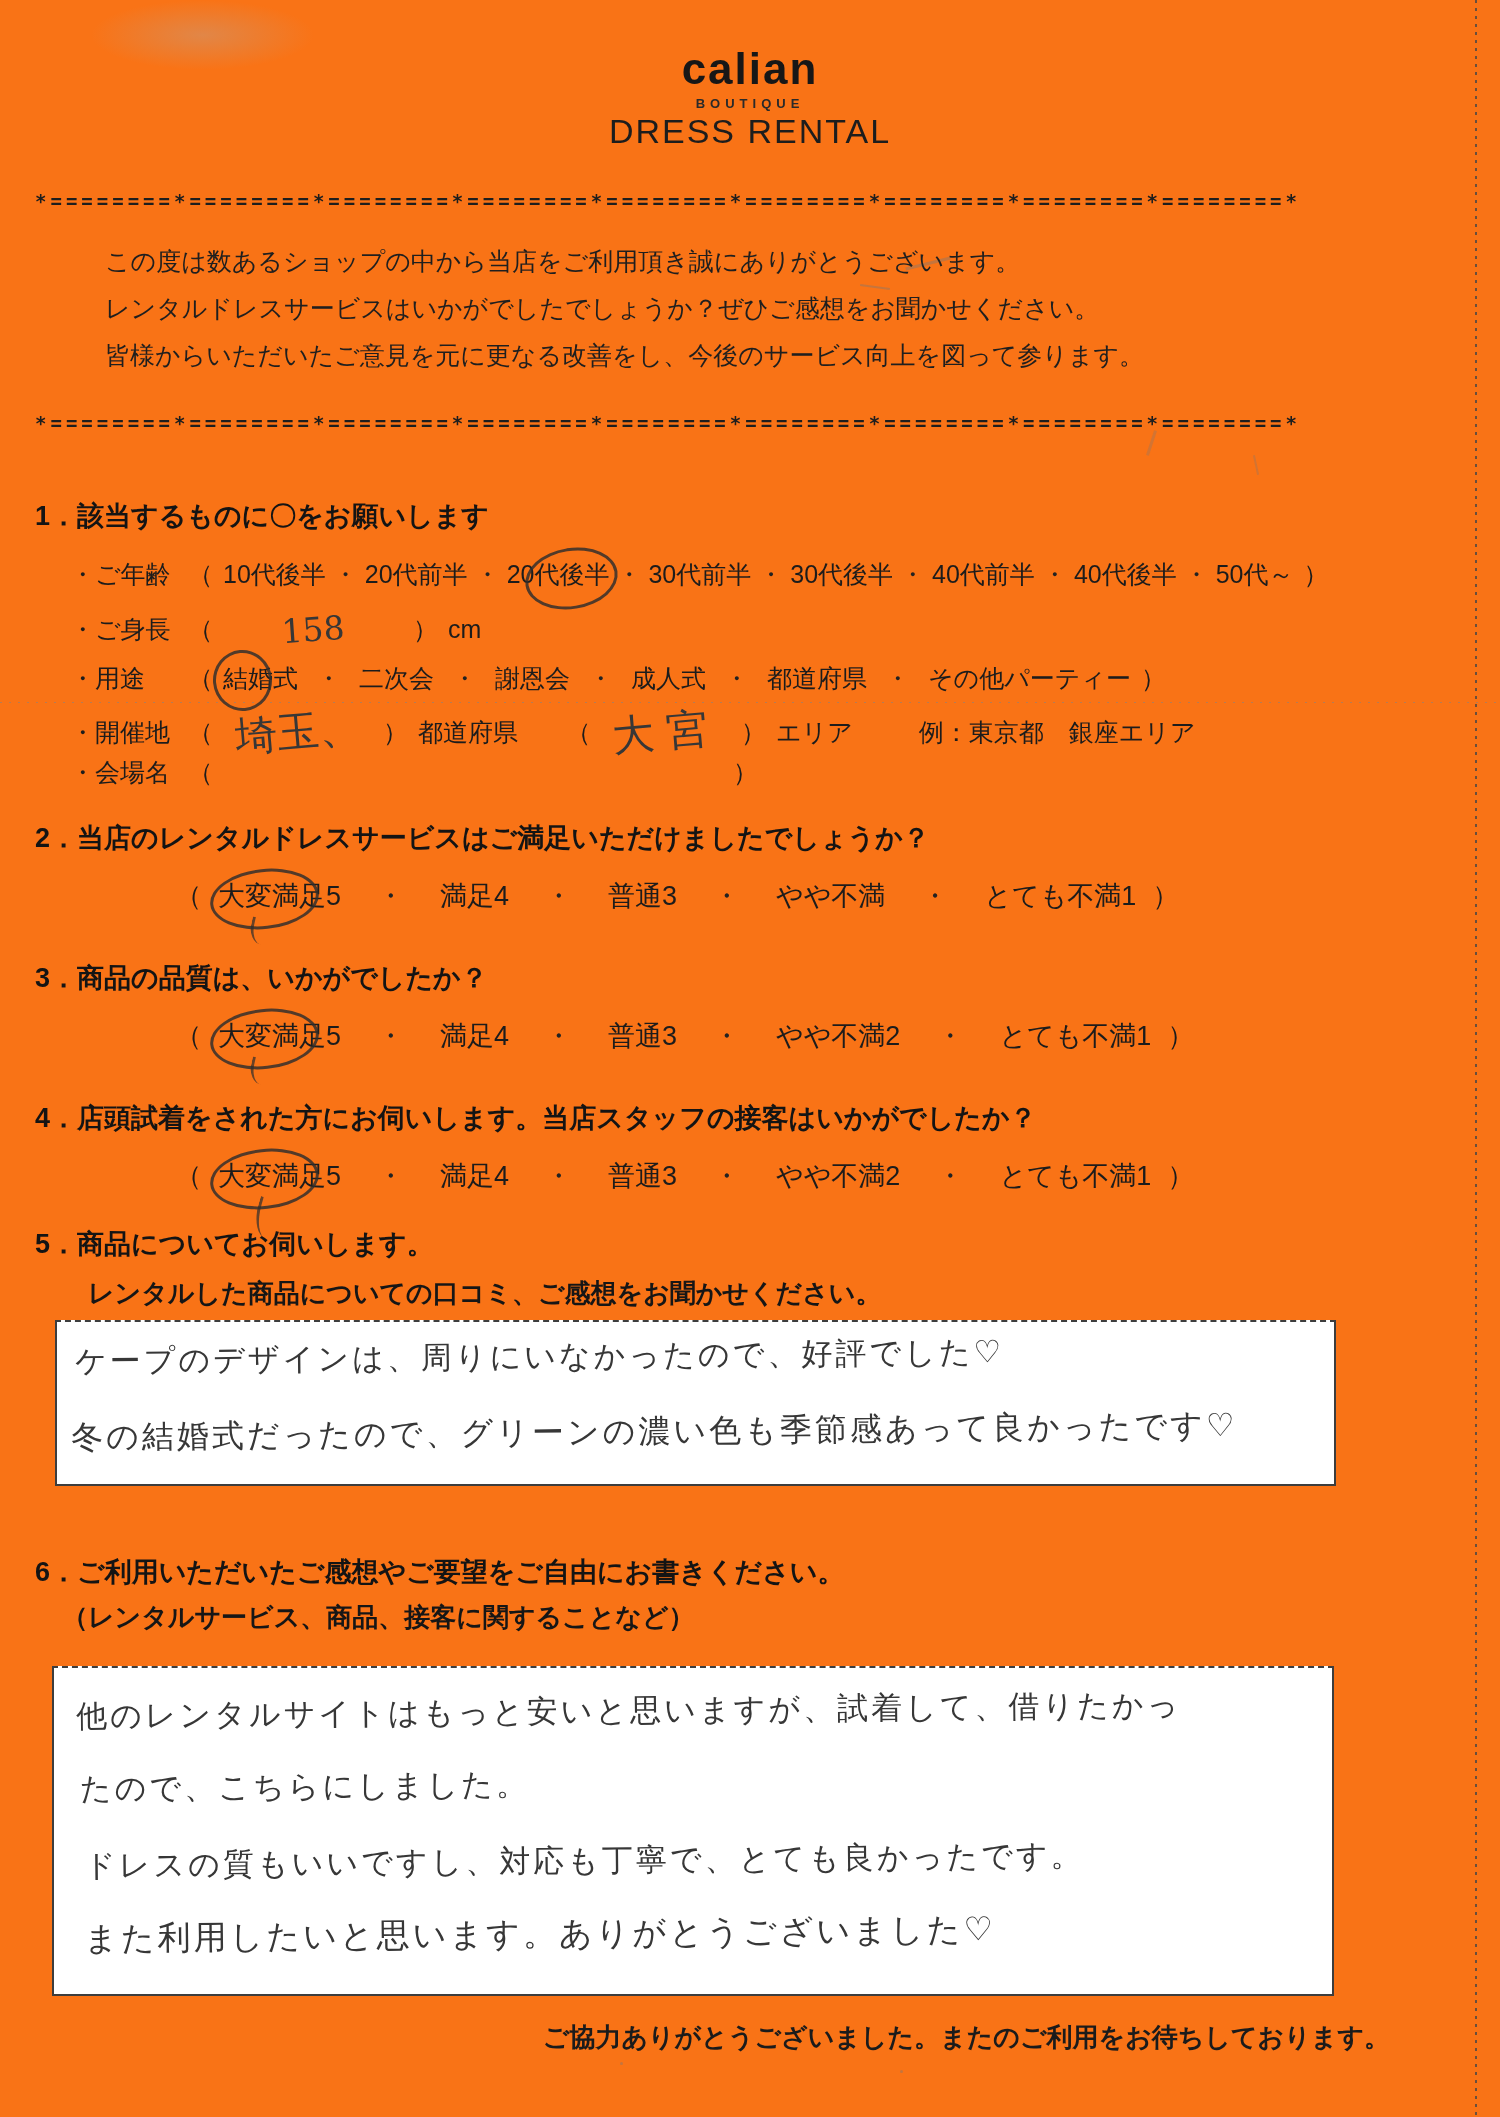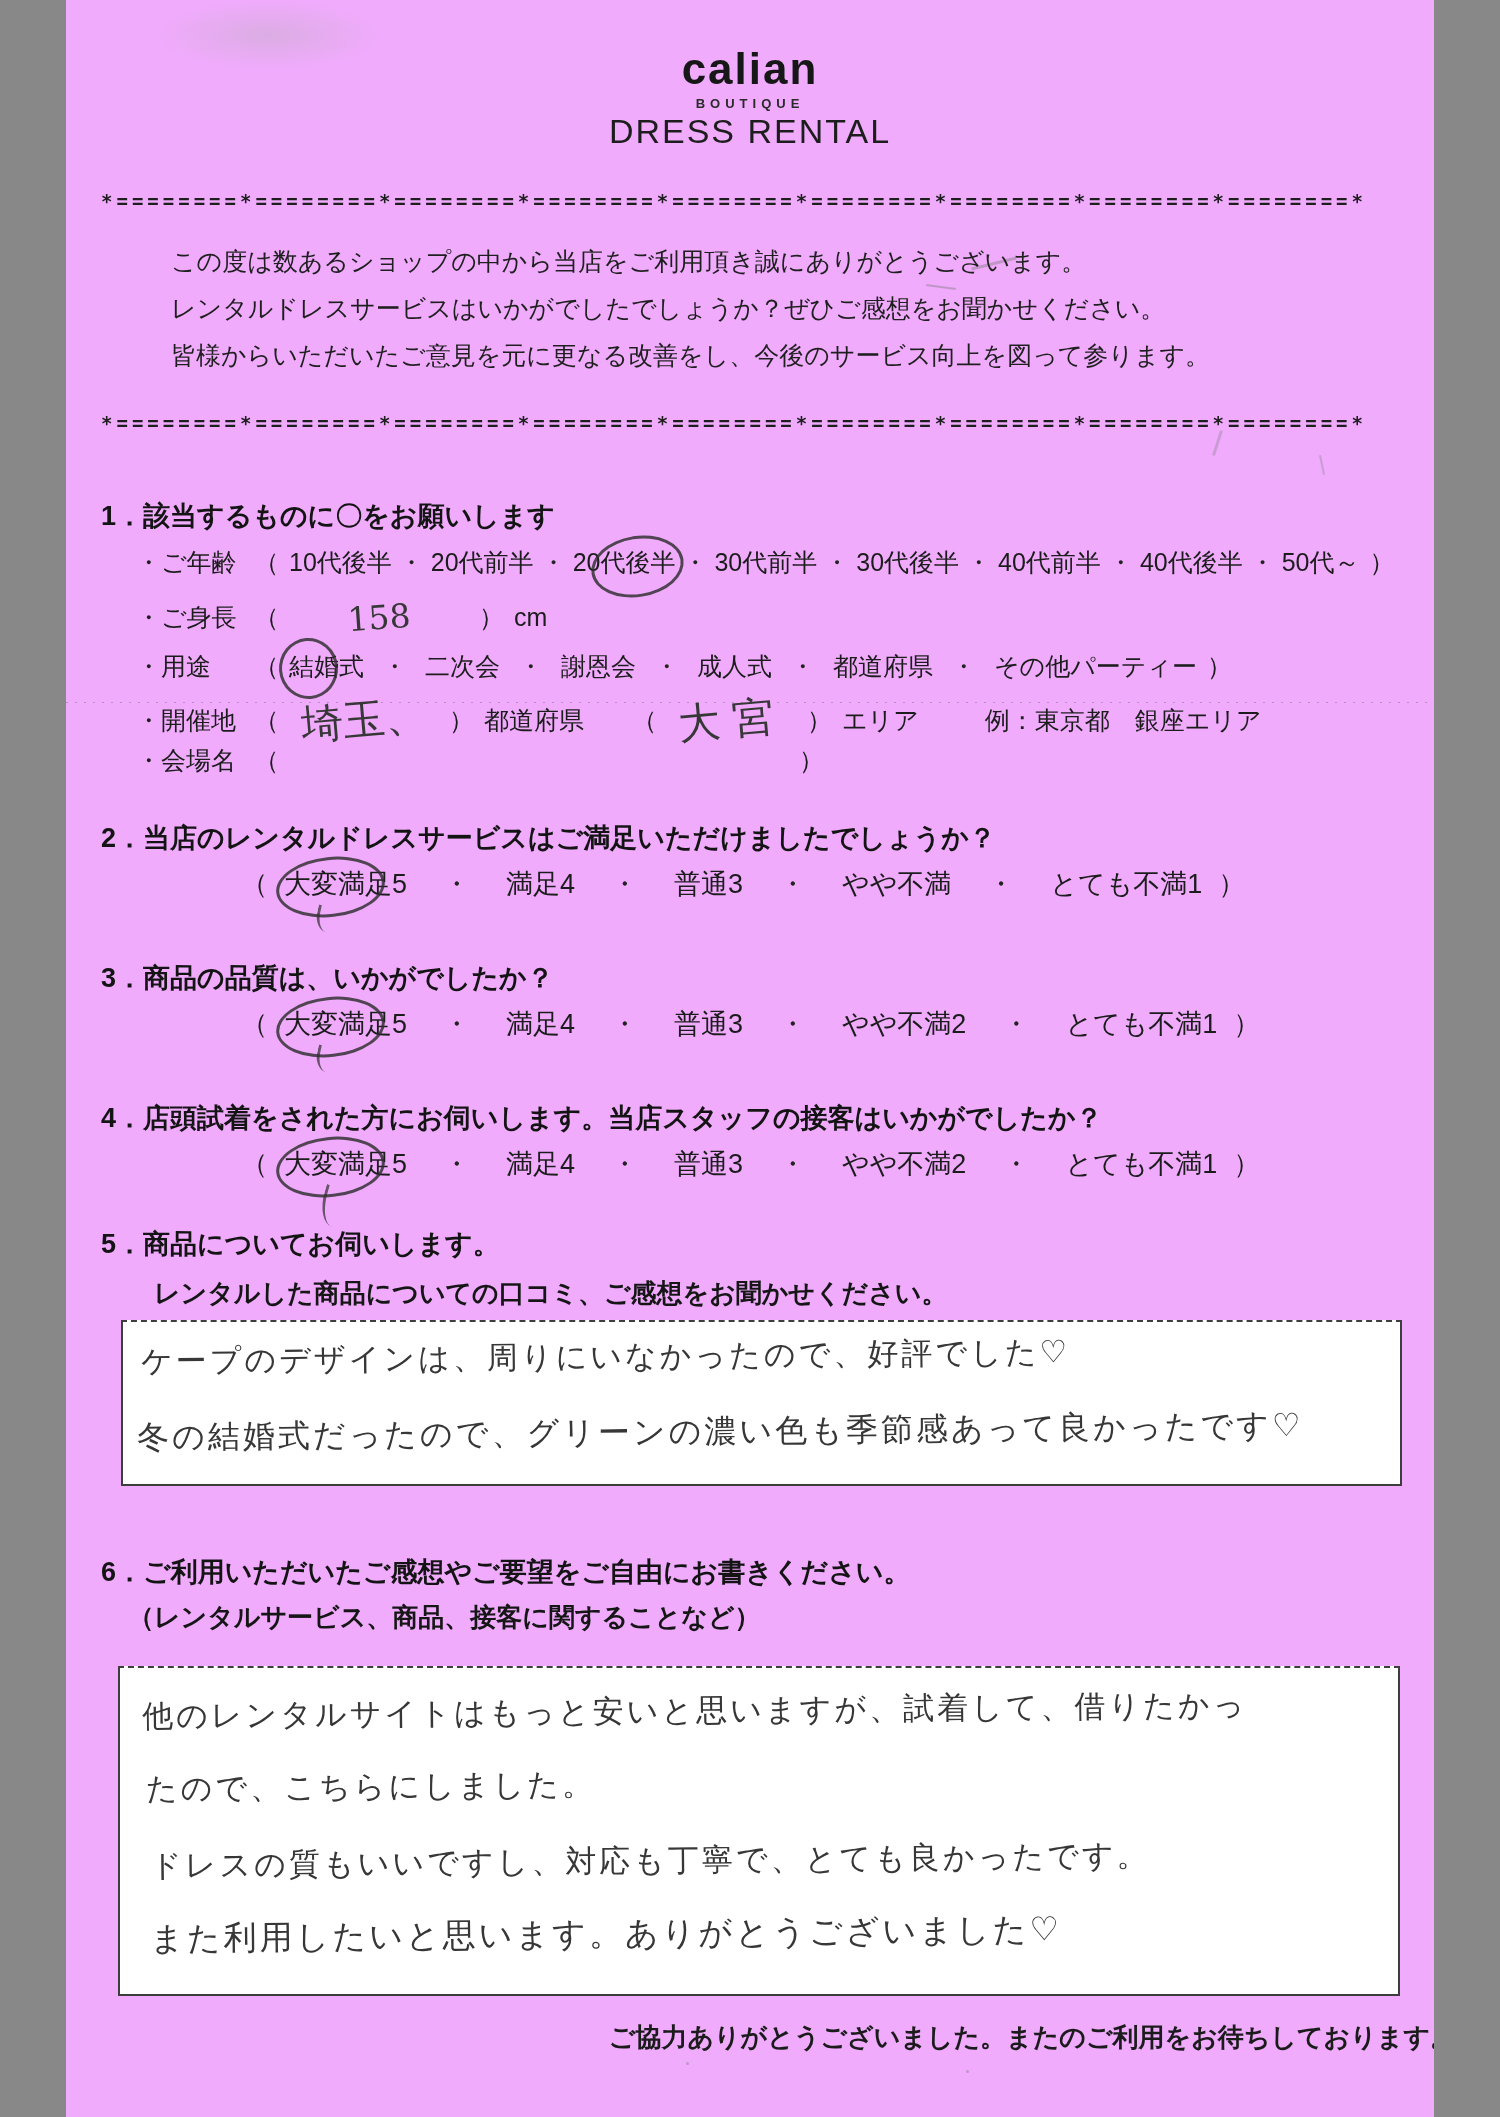--- a/index.html
+++ b/index.html
@@ -1,20 +1,20 @@
 <!DOCTYPE html>
 <html><head>
 <meta charset="utf-8">
 <style>
   html,body{margin:0;padding:0;background:#888;}
   .page{
     position:relative;
-    width:1368px;height:2117px;
+    width:1500px;height:2117px;
     margin:0 auto;
-    background:#f0abfc;
+    background:#f97316;
     font-family:"Liberation Sans","DejaVu Sans",sans-serif;
     color:#1c1c1c;
     overflow:hidden;
   }
   
   .brand-name{position:absolute;top:44px;left:0;width:100%;text-align:center;
     font-size:44px;font-weight:800;letter-spacing:2px;color:#171717;}
   .brand-sub{position:absolute;top:96px;left:0;width:100%;text-align:center;
     font-size:13px;font-weight:600;letter-spacing:5px;color:#2a2a2a;}
   .brand-title{position:absolute;top:112px;left:0;width:100%;text-align:center;
@@ -25,21 +25,21 @@
     letter-spacing:4px;color:#1e1e1e;}
   .d1{top:190px;}
   .d2{top:412px;}
   
   .intro{position:absolute;top:238px;left:105px;font-size:25px;font-weight:400;line-height:47px;color:#1f1f1f;}
   .intro p{margin:0;}
   
   .qh{position:absolute;left:35px;font-size:27px;font-weight:700;color:#141414;white-space:nowrap;}
   .qsub{position:absolute;font-size:26px;font-weight:700;color:#161616;white-space:nowrap;}
   
-  .row{position:absolute;left:70px;display:flex;align-items:center;font-size:25px;font-weight:500;white-space:nowrap;}
+  .row{position:absolute;left:70px;display:flex;align-items:center;font-size:25px;font-weight:500;white-space:nowrap;margin-top:12px;}
   .lbl{display:inline-block;min-width:108px;}
   .paren{margin:0 10px;}
   .age-row .sep{margin:0 7px;color:#222;}
   .pur-row .sep{margin:0 18px;color:#222;}
   .sat-row{left:165px;font-size:27px;}
   .sat-row .sep{margin:0 30px;color:#222;}
   .sat-row .opt{margin:0 6px;}
   .spacer{display:inline-block;}
   
   .hw{font-family:"DejaVu Serif","Liberation Serif",serif;color:#373737;font-weight:400;}

